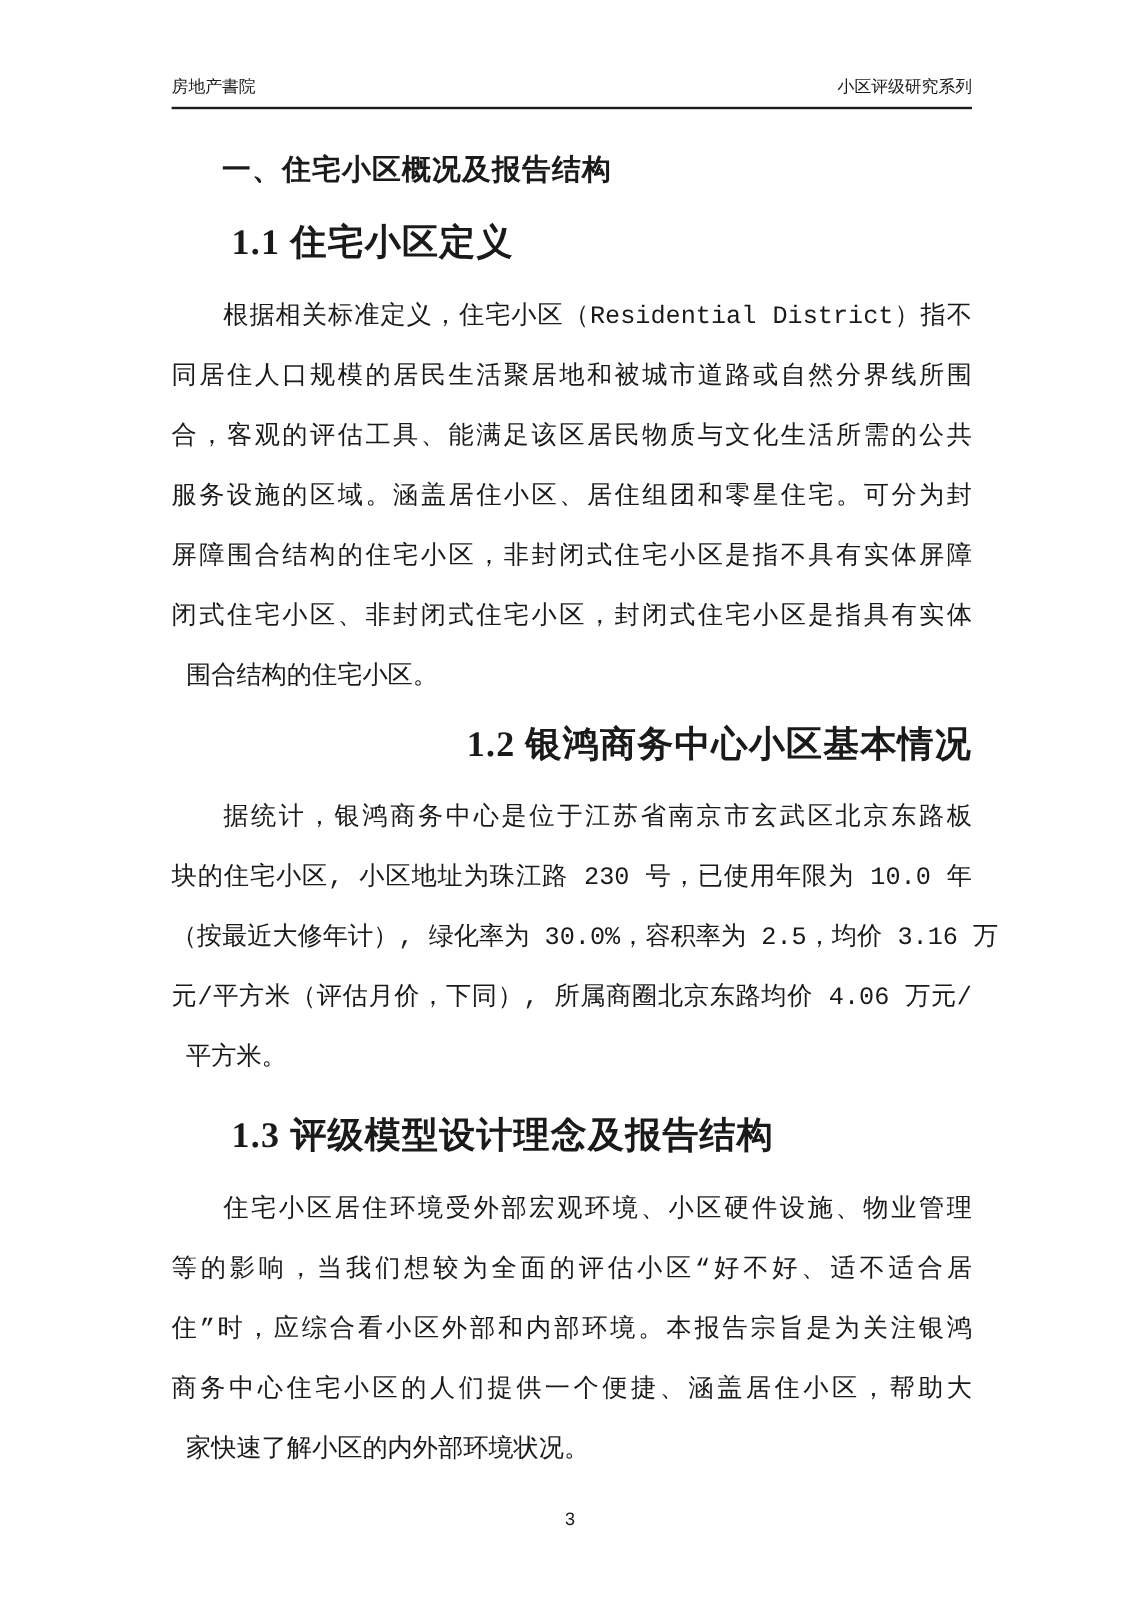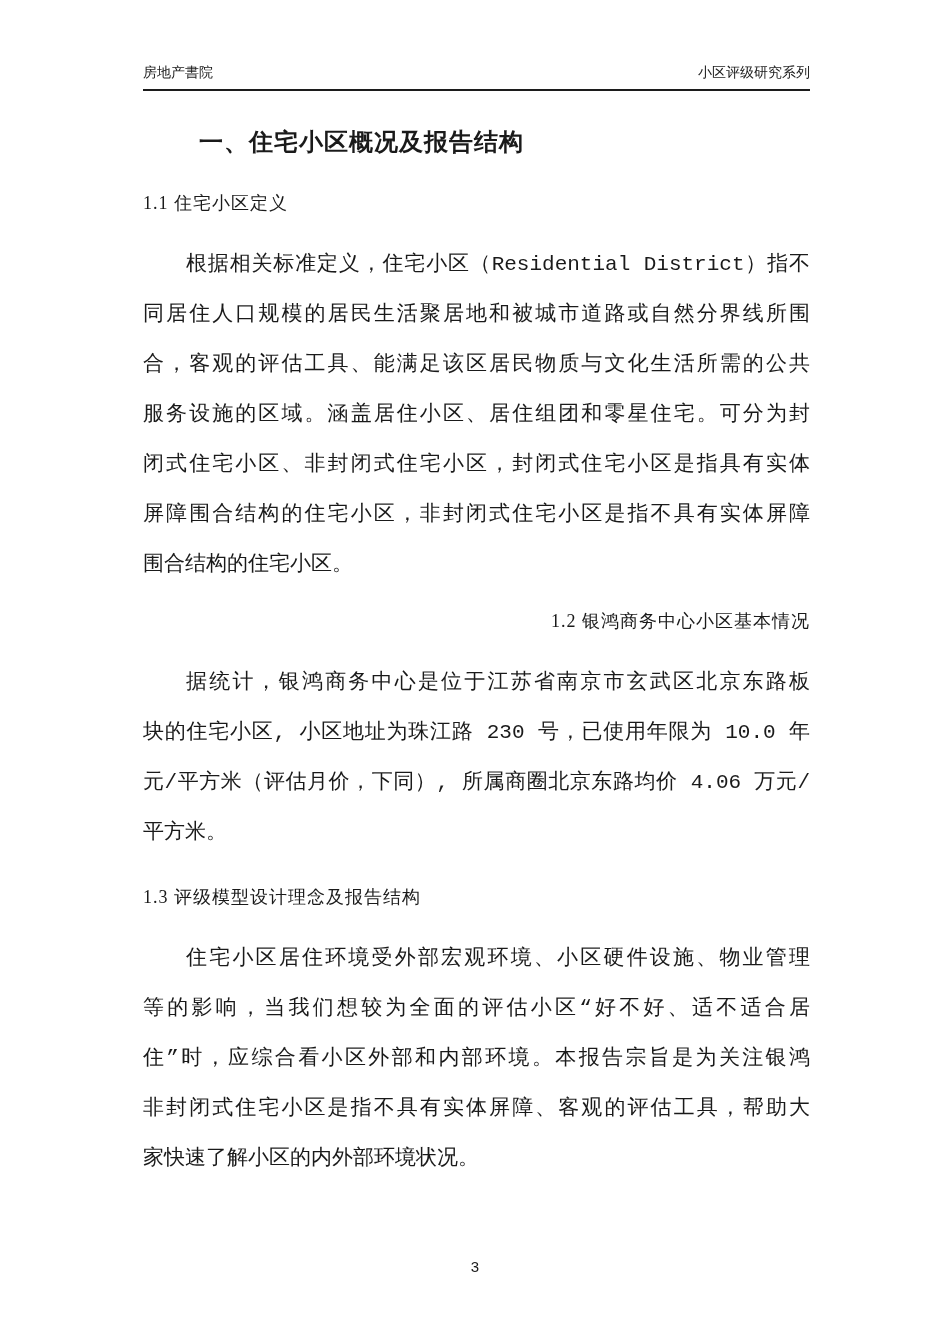--- a/index.html
+++ b/index.html
@@ -27,49 +27,50 @@
     justify-content: space-between;
     align-items: center;
     font-family: "Liberation Sans", "DejaVu Sans", sans-serif;
     font-size: 14px;
     line-height: 20px;
     padding-bottom: 7px;
     border-bottom: 2px solid #1c1c1c;
   }
   
   .doc-title {
-    margin: 36px 0 0 56px;
+    margin: 36px 0 0 42px;
     font-size: 24px;
     line-height: 30px;
     font-weight: bold;
     letter-spacing: 1px;
   }
   .section-heading {
-    font-size: 18px;
+    margin-left: 50px;
+    font-size: 30px;
     line-height: 28px;
-    font-weight: normal;
+    font-weight: bold;
     letter-spacing: 1px;
   }
   .s1 .section-heading { margin-top: 32px; }
   .s2 .section-heading { margin-top: 17px; text-align: right; }
   .s3 .section-heading { margin-top: 25px; }
   
   .paragraph { margin-top: 23px; }
   .paragraph .line {
     height: 50px;
     line-height: 50px;
     font-size: 21px;
     text-align: justify;
     text-align-last: justify;
     text-justify: inter-character;
     white-space: nowrap;
     font-family: Liberation Mono, monospace;
   }
   .paragraph .line.first { text-indent: 43px; }
-  .paragraph .line.last  { text-align-last: left; }
+  .paragraph .line.last  { text-align-last: left; margin-left: 12px; }
   
   .footer {
     position: absolute;
     left: 0; right: 0; top: 1256px;
     text-align: center;
     font-family: "Liberation Sans", "DejaVu Sans", sans-serif;
     font-size: 15px;
     line-height: 22px;
   }
 </style>
@@ -88,43 +89,44 @@
 
     <div class="doc-title">一、住宅小区概况及报告结构</div>
 
     <div class="section s1">
       <div class="section-heading">1.1 住宅小区定义</div>
       <div class="paragraph">
           <div class="line first">根据相关标准定义，住宅小区（Residential District）指不</div>
           <div class="line">同居住人口规模的居民生活聚居地和被城市道路或自然分界线所围</div>
           <div class="line">合，客观的评估工具、能满足该区居民物质与文化生活所需的公共</div>
           <div class="line">服务设施的区域。涵盖居住小区、居住组团和零星住宅。可分为封</div>
+          <div class="line">屏障围合结构的住宅小区，非封闭式住宅小区是指不具有实体屏障</div>
           <div class="line">闭式住宅小区、非封闭式住宅小区，封闭式住宅小区是指具有实体</div>
-          <div class="line">屏障围合结构的住宅小区，非封闭式住宅小区是指不具有实体屏障</div>
           <div class="line last">围合结构的住宅小区。</div>
         </div>
     </div>
 
     <div class="section s2">
       <div class="section-heading">1.2 银鸿商务中心小区基本情况</div>
       <div class="paragraph">
           <div class="line first">据统计，银鸿商务中心是位于江苏省南京市玄武区北京东路板</div>
           <div class="line">块的住宅小区, 小区地址为珠江路 230 号，已使用年限为 10.0 年</div>
+          <div class="line">（按最近大修年计）, 绿化率为 30.0%，容积率为 2.5，均价 3.16 万</div>
           <div class="line">元/平方米（评估月价，下同）, 所属商圈北京东路均价 4.06 万元/</div>
           <div class="line last">平方米。</div>
         </div>
     </div>
 
     <div class="section s3">
       <div class="section-heading">1.3 评级模型设计理念及报告结构</div>
       <div class="paragraph">
           <div class="line first">住宅小区居住环境受外部宏观环境、小区硬件设施、物业管理</div>
           <div class="line">等的影响，当我们想较为全面的评估小区“好不好、适不适合居</div>
           <div class="line">住”时，应综合看小区外部和内部环境。本报告宗旨是为关注银鸿</div>
-          <div class="line">非封闭式住宅小区是指不具有实体屏障、客观的评估工具，帮助大</div>
+          <div class="line">商务中心住宅小区的人们提供一个便捷、涵盖居住小区，帮助大</div>
           <div class="line last">家快速了解小区的内外部环境状况。</div>
         </div>
     </div>
 
   </div>
 
   <div class="footer">
     <span>3</span>
   </div>
 </div>

